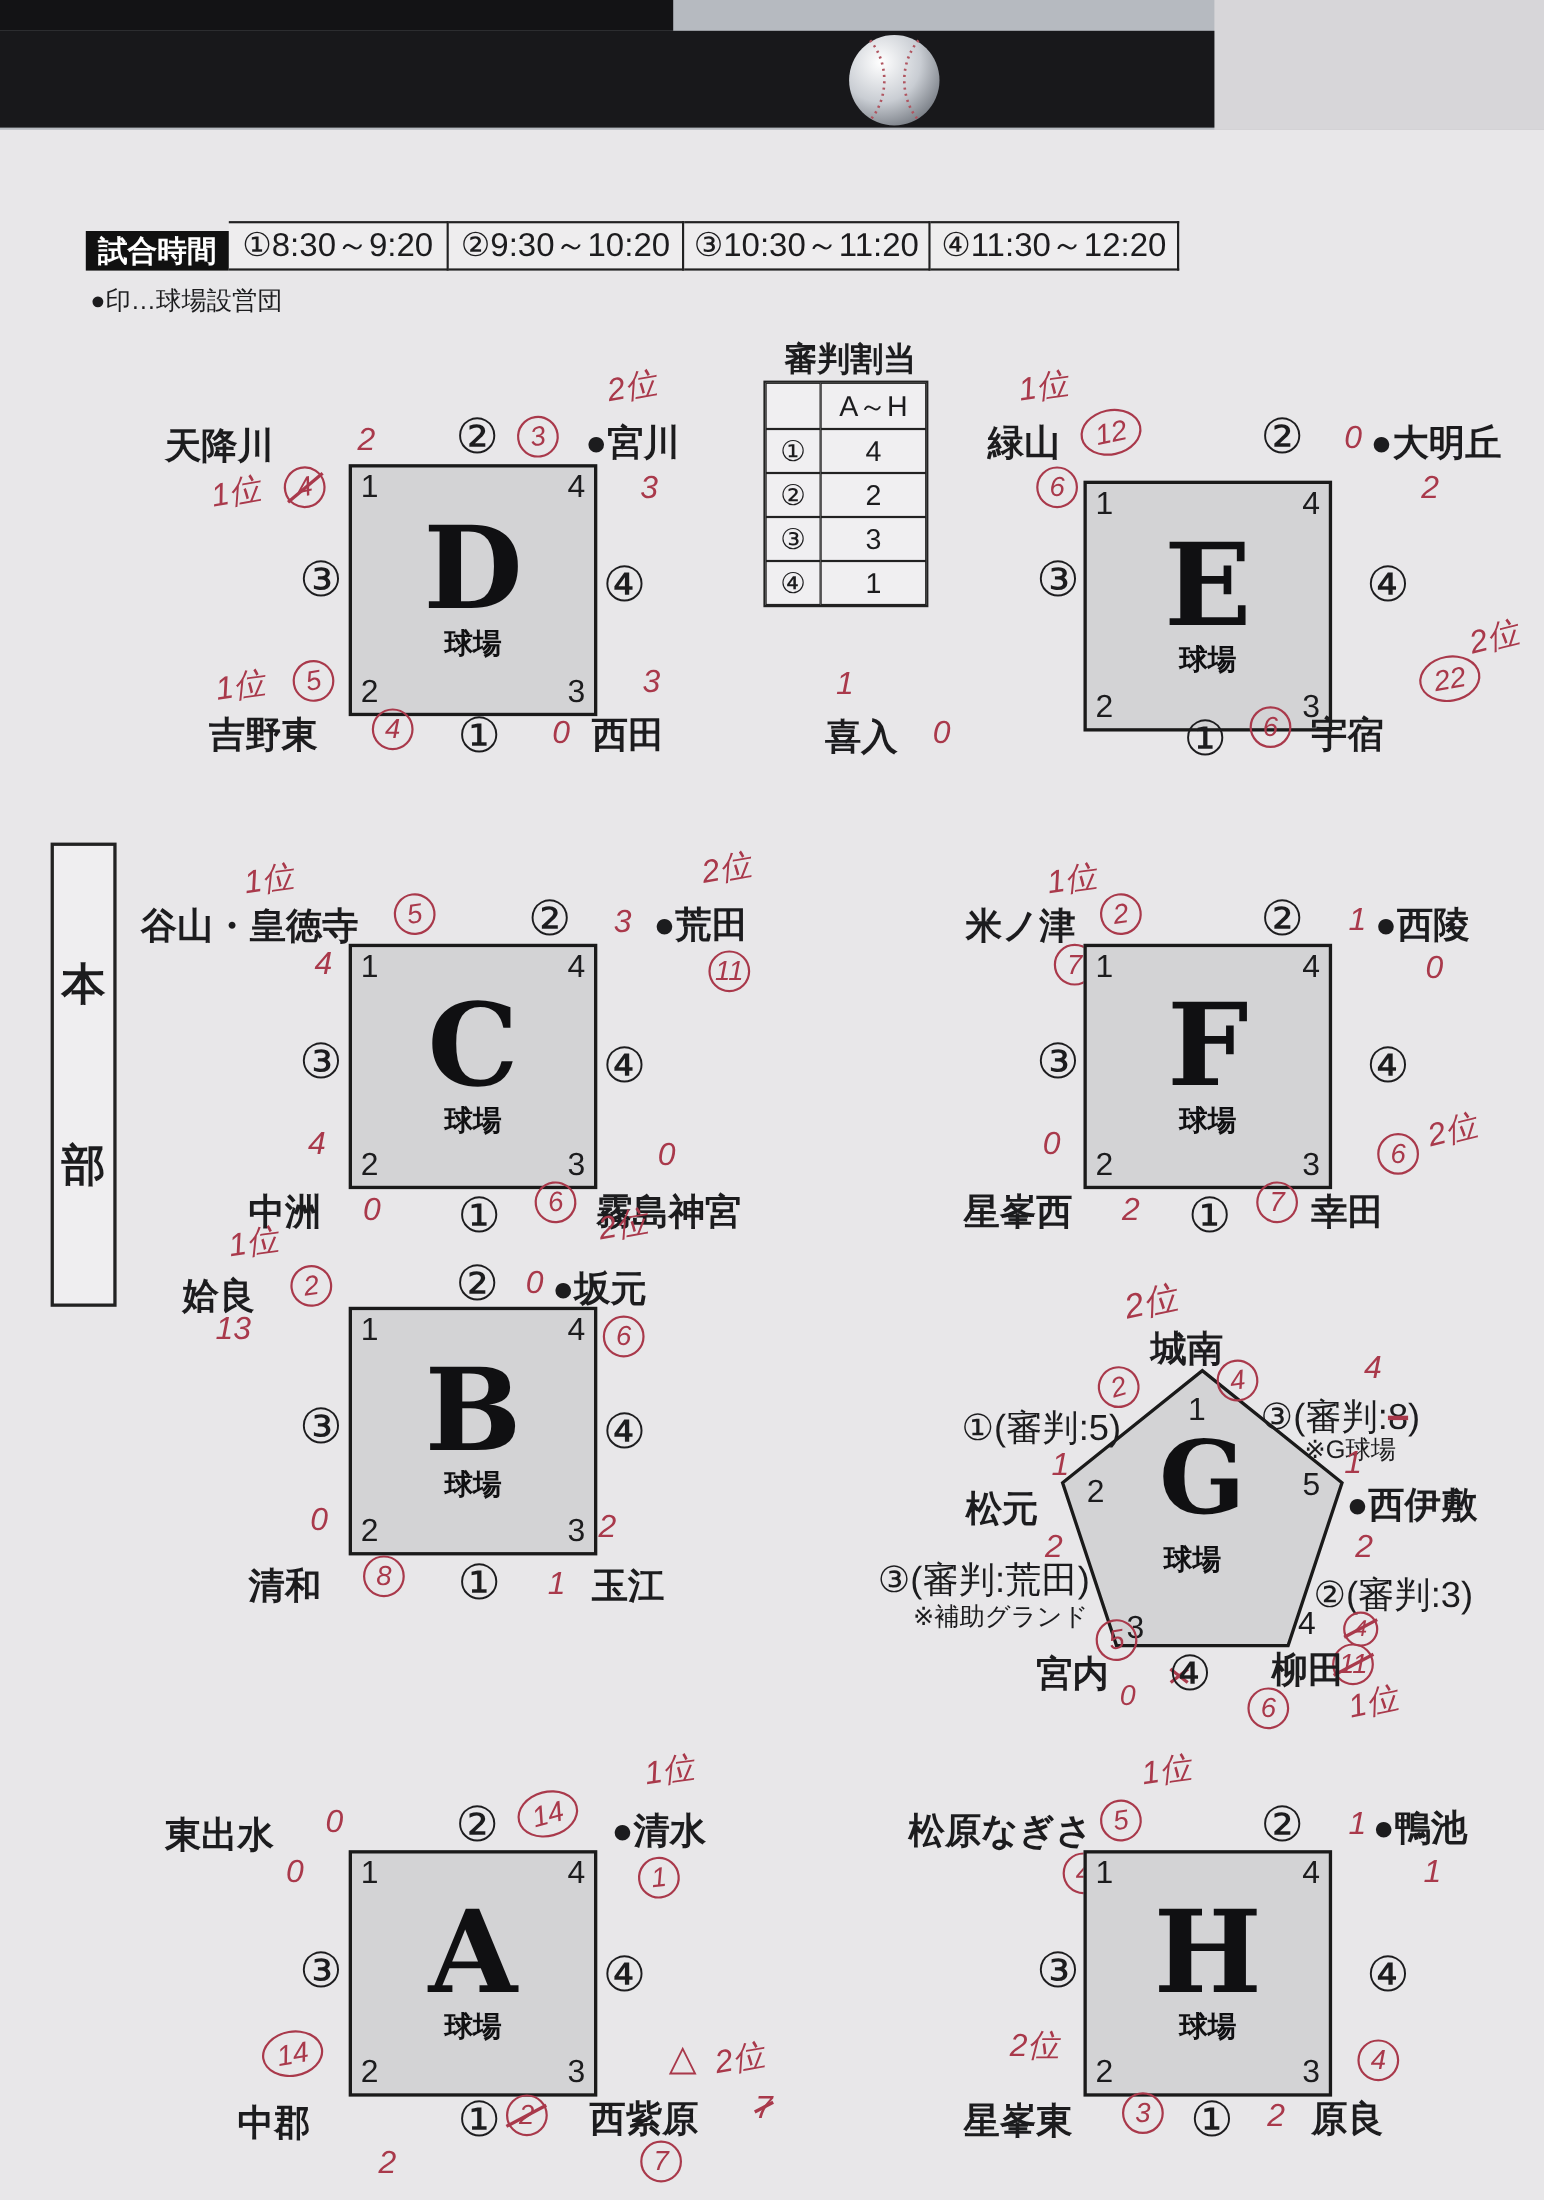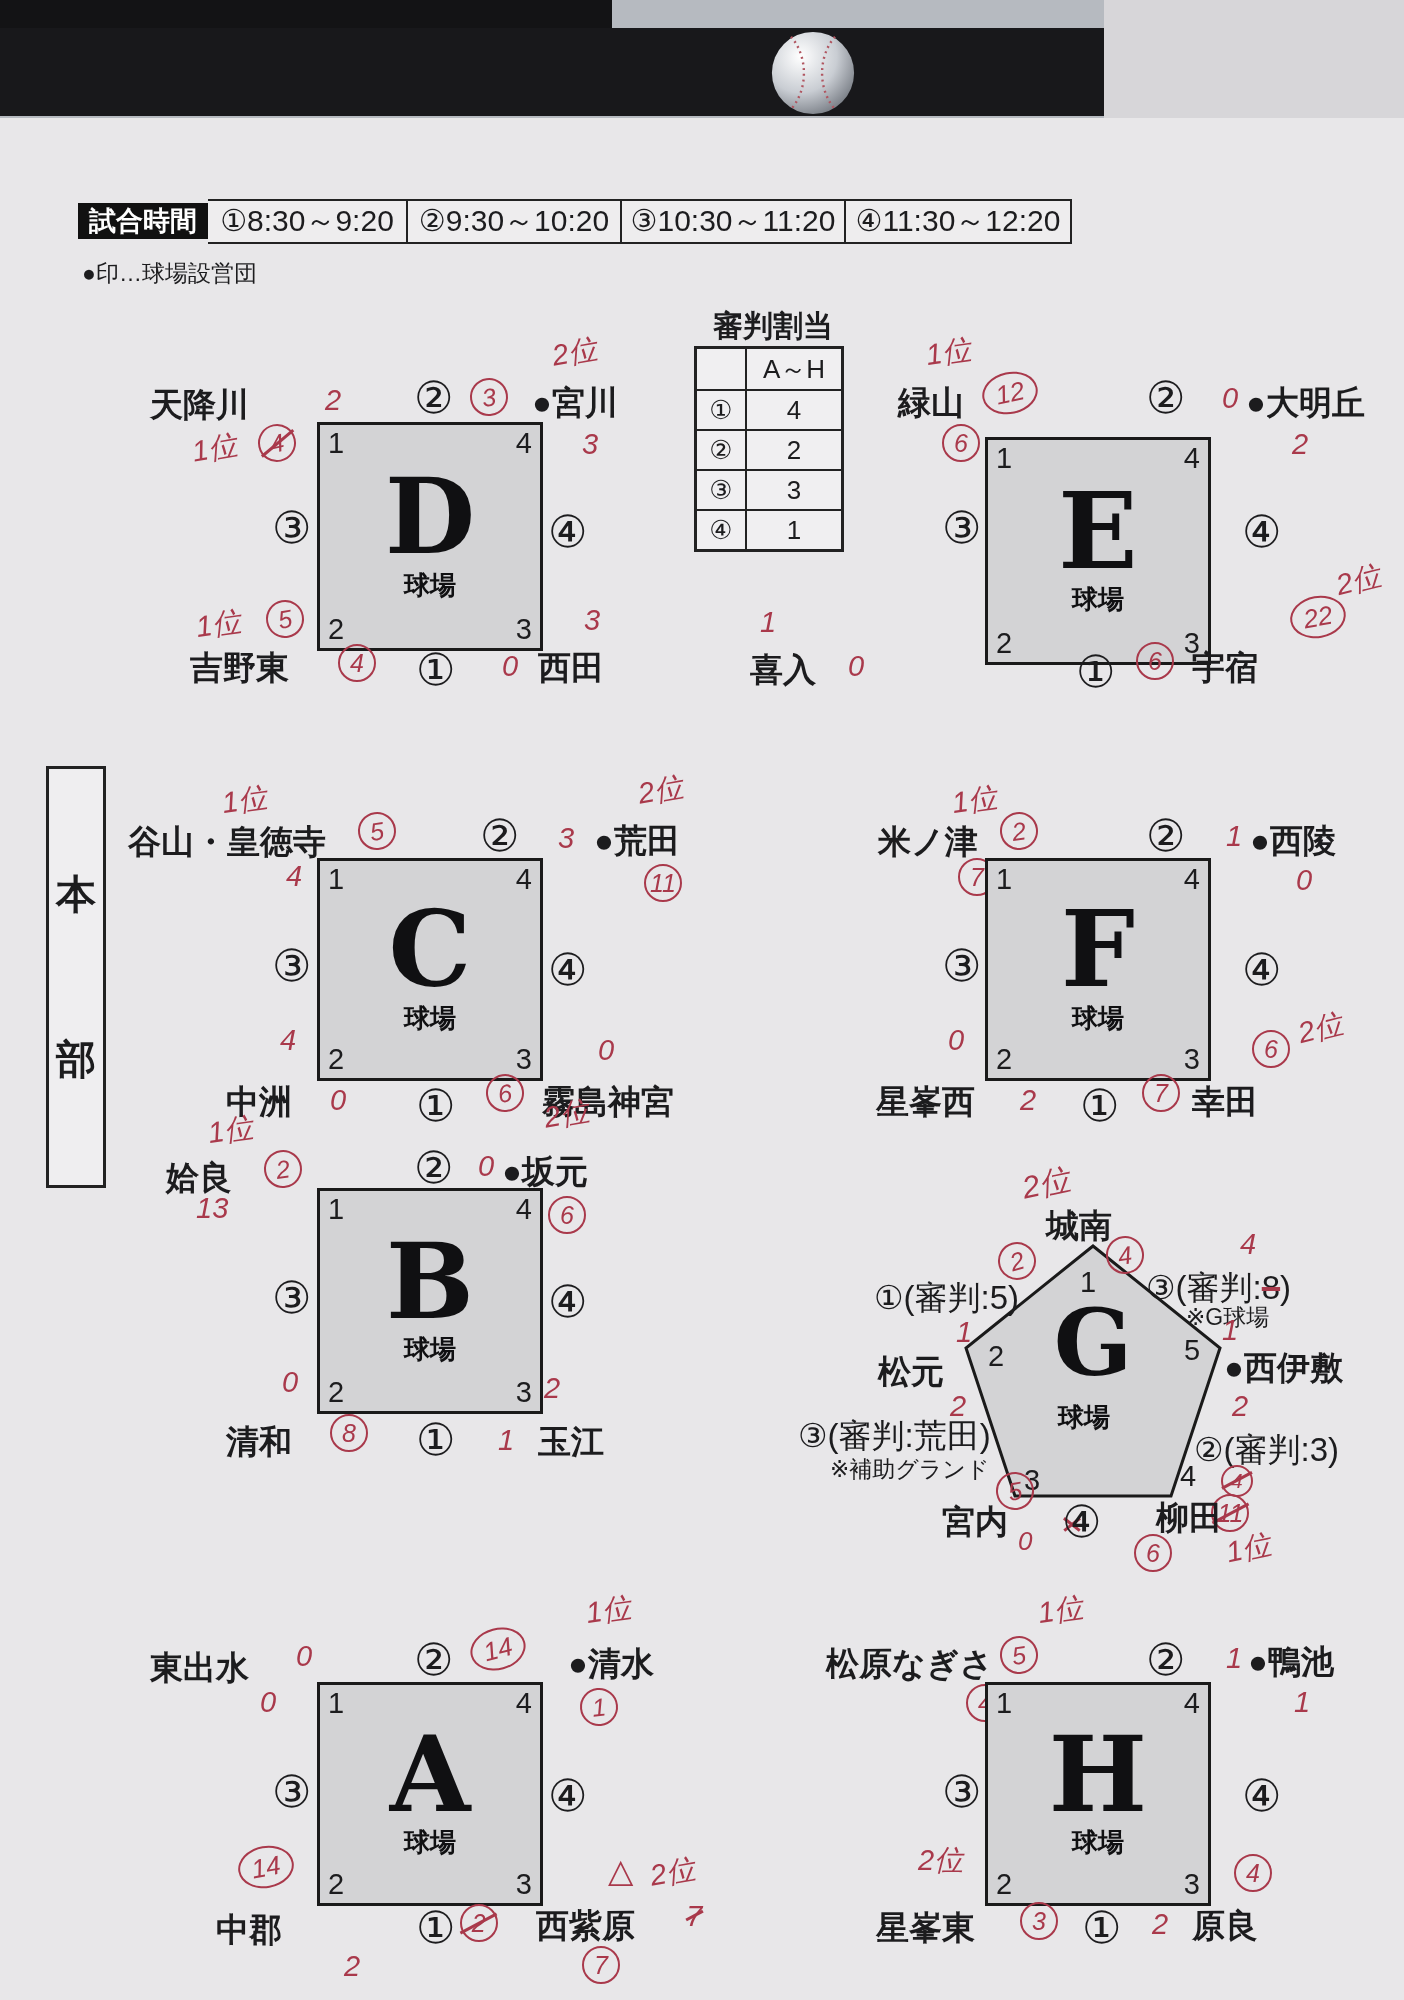--- a/index.html
+++ b/index.html
@@ -21,21 +21,21 @@
   .rc.big{min-width:56px;height:42px;font-size:26px;}
   .x{position:relative;}
   .x::after{content:"";position:absolute;left:-10%;right:-10%;top:46%;height:3px;background:#a9394b;transform:rotate(-28deg);}
   .scrib{width:16px;height:16px;position:relative;display:inline-block;}
   .scrib::before,.scrib::after{content:"";position:absolute;left:-2px;right:-2px;top:7px;height:2.5px;background:#a9394b;}
   .scrib::before{transform:rotate(38deg);}
   .scrib::after{transform:rotate(-38deg);}
   .strike{text-decoration:line-through;text-decoration-thickness:3.5px;text-decoration-color:#a9394b;}
   .side{font-size:33px;color:#1c1c1e;white-space:nowrap;}
   .note{font-size:23px;color:#1c1c1e;}
-  .schedule{display:flex;align-items:center;}
+  .schedule{display:flex;align-items:flex-end;}
   .sch-label{background:#111;color:#fff;font-size:27px;font-weight:700;display:flex;align-items:center;justify-content:center;width:130px;}
   .sch-cell{border:2.5px solid #222;border-left:none;font-size:30px;color:#1c1c1e;display:flex;align-items:center;justify-content:center;background:rgba(255,255,255,0.25);}
   .sch-cell:first-of-type{border-left:2.5px solid #222;}
   .ref-title{font-size:30px;font-weight:700;color:#1c1c1e;width:170px;text-align:center;}
   .ref-table{border:2.5px solid #222;display:grid;grid-template-columns:50px 96px;background:#f0eff1;}
   .ref-cell{border:1.5px solid #222;display:flex;align-items:center;justify-content:center;height:38px;font-size:26px;color:#1c1c1e;}
   .hq{border:3px solid #222;background:#efeef0;display:flex;flex-direction:column;align-items:center;justify-content:center;gap:110px;}
   .hq span{font-size:40px;font-weight:600;color:#1c1c1e;}
 </style>
 </head>
@@ -278,21 +278,21 @@
   <span class="abs t" style="left:1156px;top:1496px;">柳田</span>
   <span class="abs rc" style="left:1134px;top:1534px;">6</span>
   <span class="abs hw" style="left:1226px;top:1534px;transform:rotate(-12deg);">1位</span>
 
   
   <span class="abs t" style="left:150px;top:1646px;">東出水</span>
   <span class="abs hw" style="left:296px;top:1642px;">0</span>
   <span class="abs hw" style="left:260px;top:1688px;">0</span>
   <span class="abs m" style="left:414px;top:1638px;">②</span>
   <span class="abs rc big" style="left:470px;top:1628px;transform:rotate(-15deg);">14</span>
-  <span class="abs t" style="left:556px;top:1642px;margin-left:12px;">●清水</span>
+  <span class="abs t" style="left:556px;top:1642px;">●清水</span>
   <span class="abs hw" style="left:586px;top:1596px;transform:rotate(-8deg);">1位</span>
   <span class="abs rc" style="left:580px;top:1688px;transform:rotate(-6deg);">1</span>
   <span class="abs m" style="left:272px;top:1770px;">③</span>
   <span class="abs m" style="left:548px;top:1774px;">④</span>
   <span class="abs rc big" style="left:238px;top:1846px;transform:rotate(-10deg);">14</span>
   <div class="abs sq" style="left:317px;top:1682px;width:220px;height:218px;">
     <span class="abs cnr" style="left:8px;top:4px;">1</span>
     <span class="abs cnr" style="right:8px;top:4px;">4</span>
     <span class="abs cnr" style="left:8px;bottom:4px;">2</span>
     <span class="abs cnr" style="right:8px;bottom:4px;">3</span>

